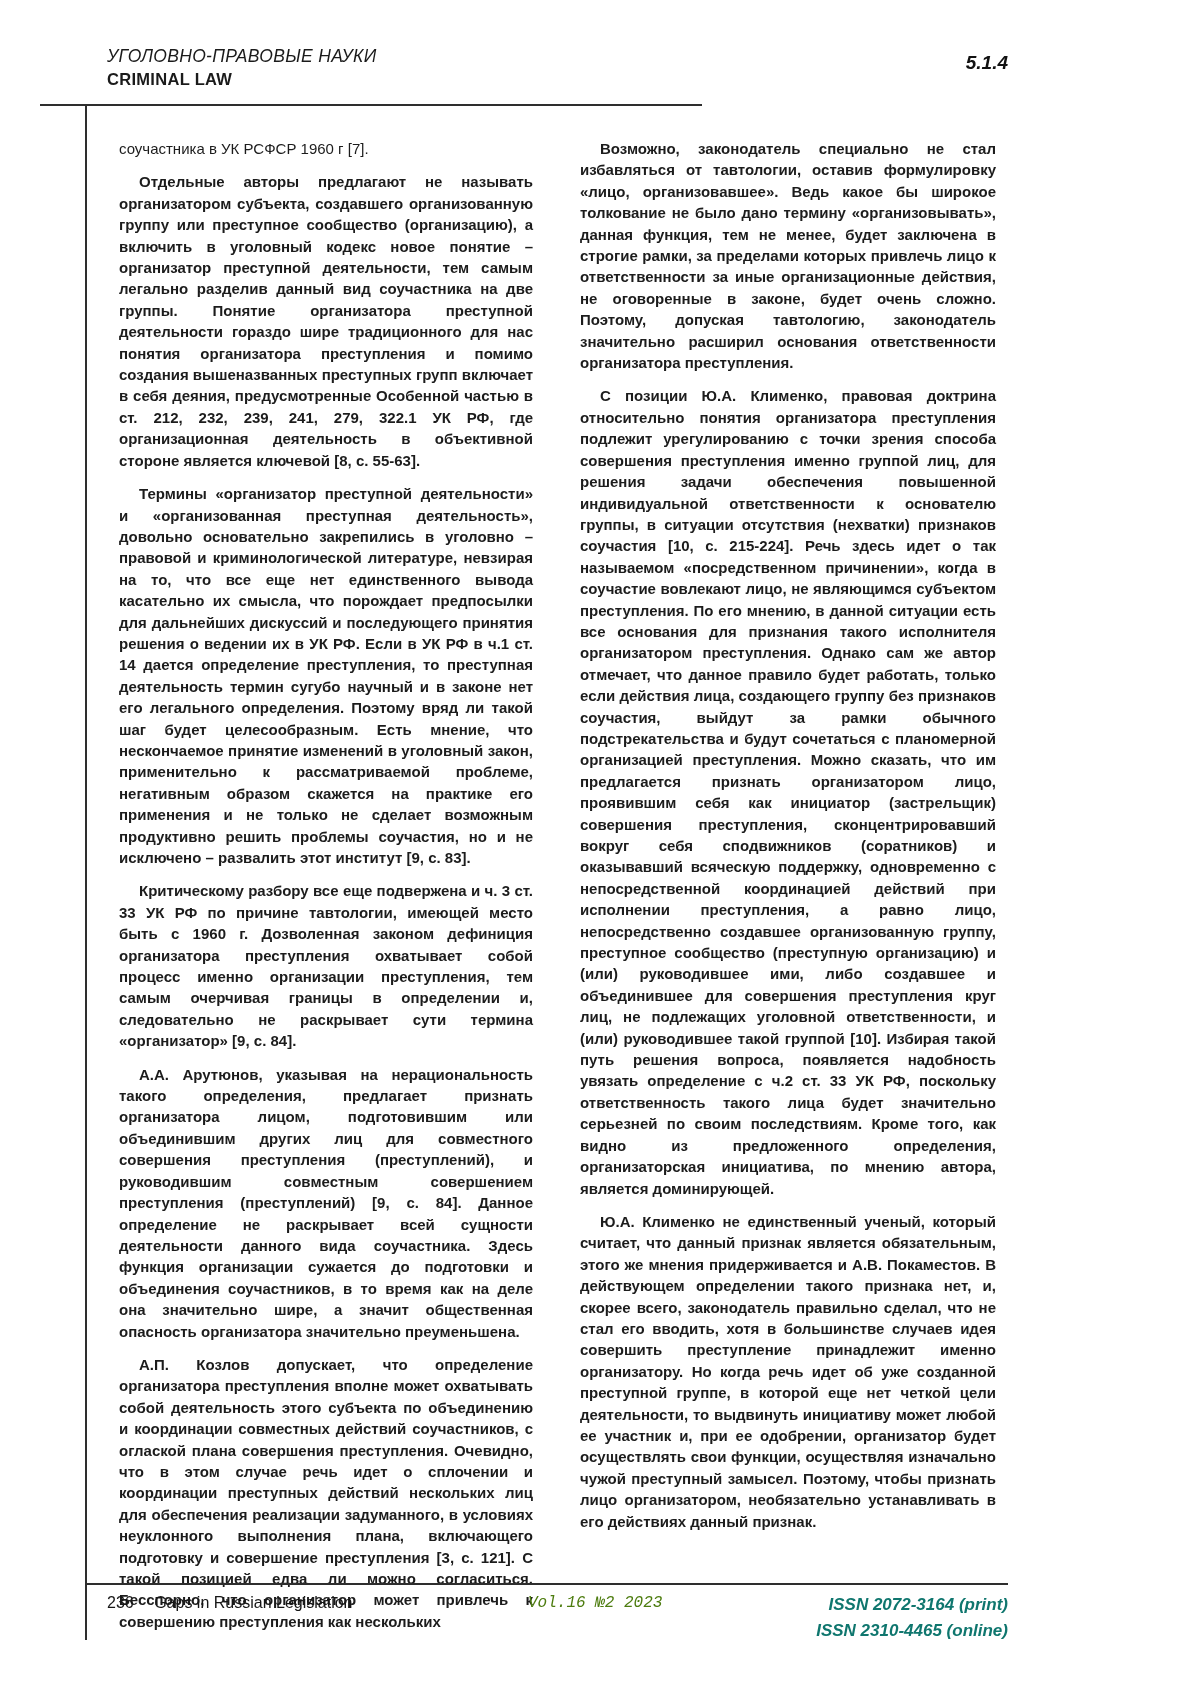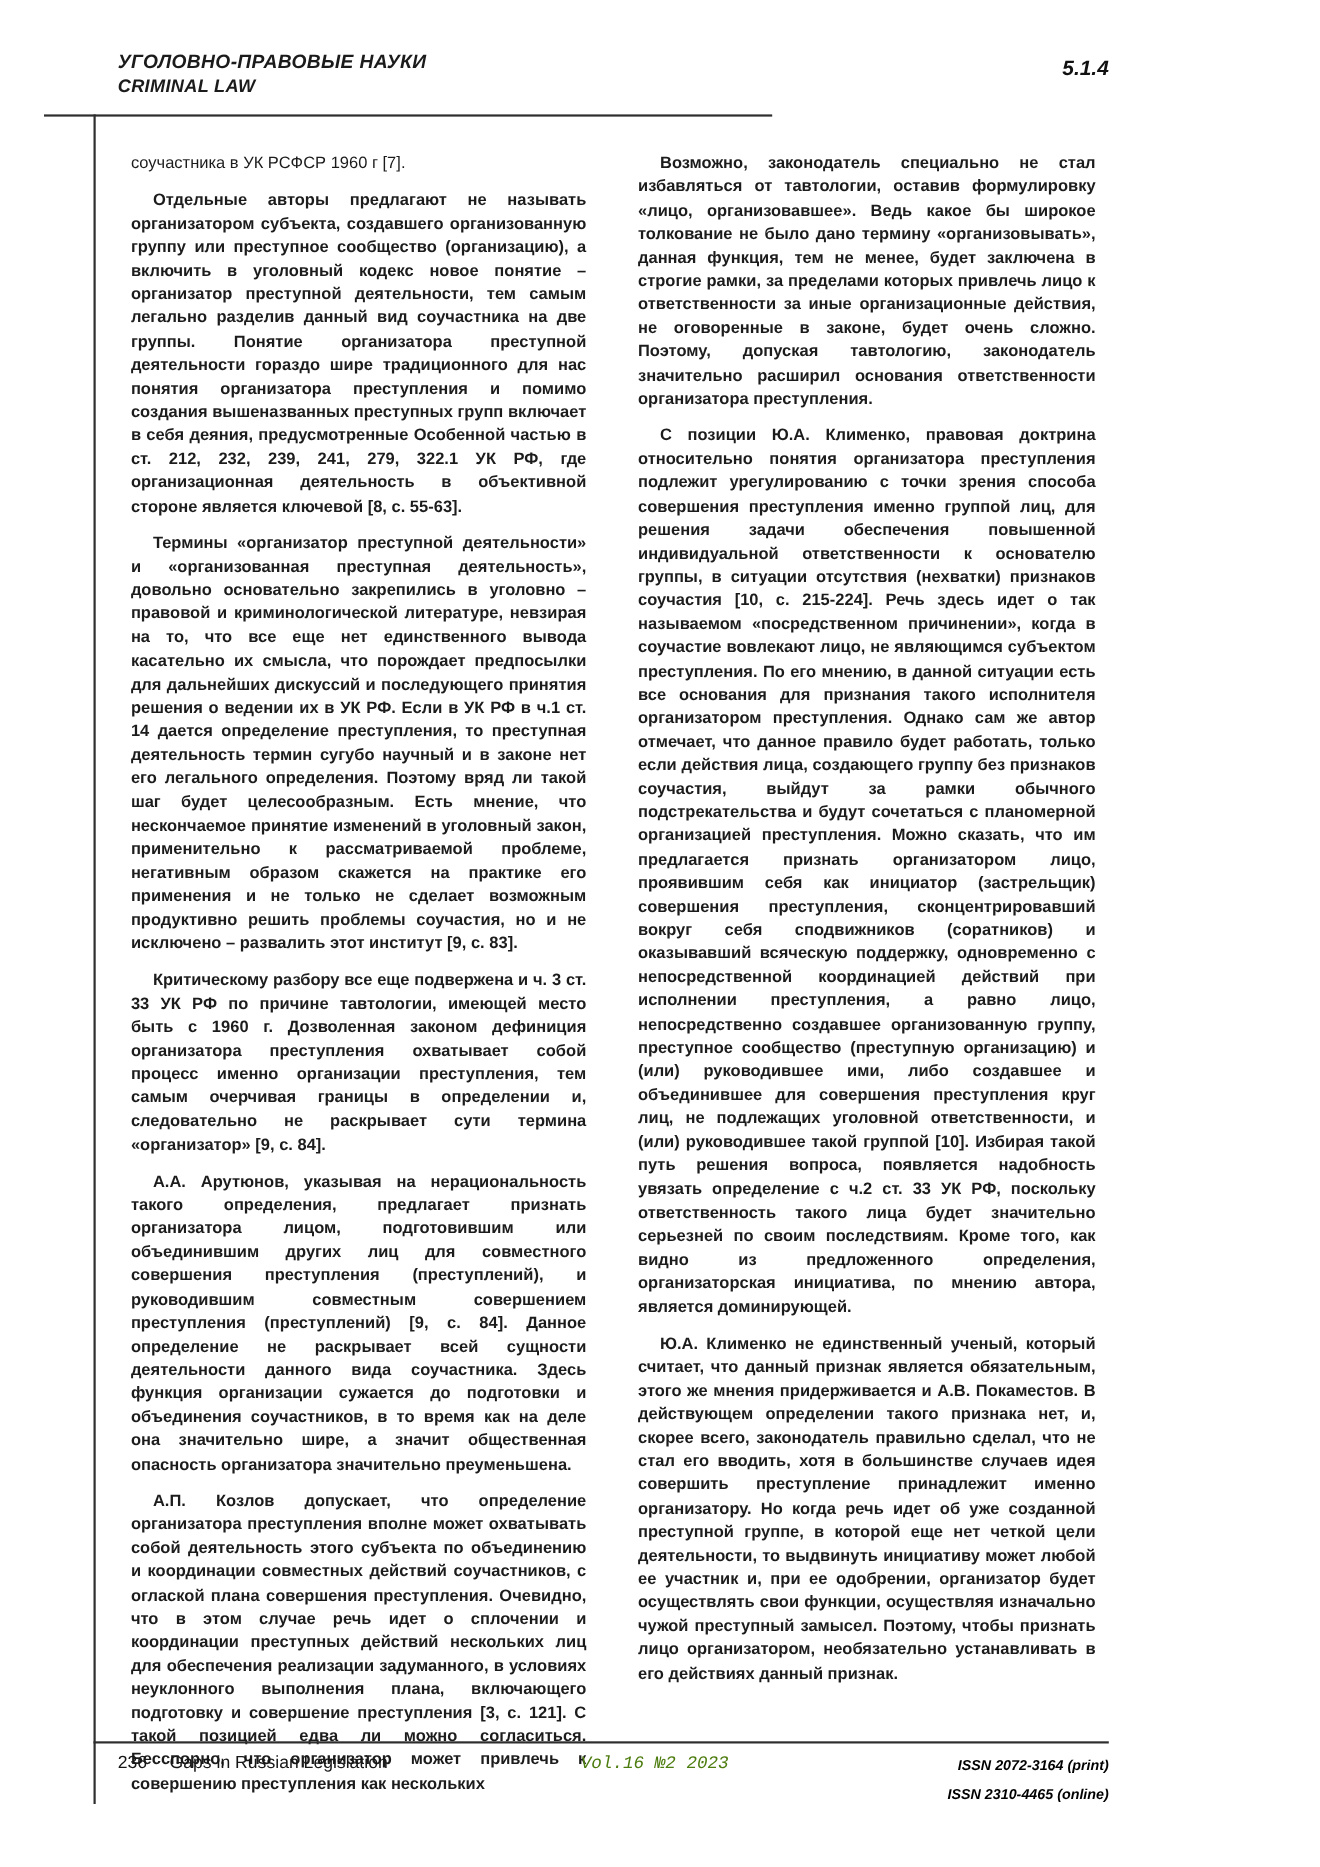--- a/index.html
+++ b/index.html
@@ -8,25 +8,25 @@
     position: relative;
     width: 1200px;
     height: 1697px;
     background: #ffffff;
     overflow: hidden;
   }
 
   
   .header-block { position: absolute; left: 107px; top: 44px; }
   .header-ru {
-    font-size: 17.5px; font-weight: bold; font-style: italic;
+    font-size: 17.5px; font-weight: normal; font-style: italic;
     letter-spacing: 0.3px; color: #1b1b1b; line-height: 24px;
   }
   .header-en {
-    font-size: 16.5px; font-weight: bold; font-style: italic;
+    font-size: 16.5px; font-weight: bold; 
     letter-spacing: 0.3px; color: #1b1b1b; line-height: 22px;
   }
   .section-code {
     position: absolute; top: 52px; right: 192px;
     font-size: 19px; font-weight: bold; font-style: italic; color: #111; text-align: center;
   }
 
   
   .header-rule { position: absolute; left: 40px; top: 104px; width: 662px; height: 2px; background: #2e2e2e; }
   .vert-rule   { position: absolute; left: 85px; top: 104px; width: 2px; height: 1536px; background: #2e2e2e; }
@@ -52,22 +52,22 @@
   }
   .footer-left .page-num { font-style: normal; margin-right: 16px; }
   .footer-left .journal  { }
   .footer-center {
     position: absolute; left: 528px; top: 1594px;
     font-size: 16px; font-style: italic; color: #4d7c0f; font-family: Liberation Mono, monospace;
   }
   .footer-right {
     position: absolute; right: 192px; top: 1592px;
     text-align: right;
-    font-size: 13px; font-weight: bold; font-style: italic;
-    color: #000000; line-height: 26px;
+    font-size: 17px; font-weight: bold; font-style: italic;
+    color: #0f766e; line-height: 26px;
   }
 </style>
 </head>
 <body>
 
 <div class="page">
 
   <div class="header-block">
     <div class="header-ru">УГОЛОВНО-ПРАВОВЫЕ НАУКИ</div>
     <div class="header-en">CRIMINAL LAW</div>

